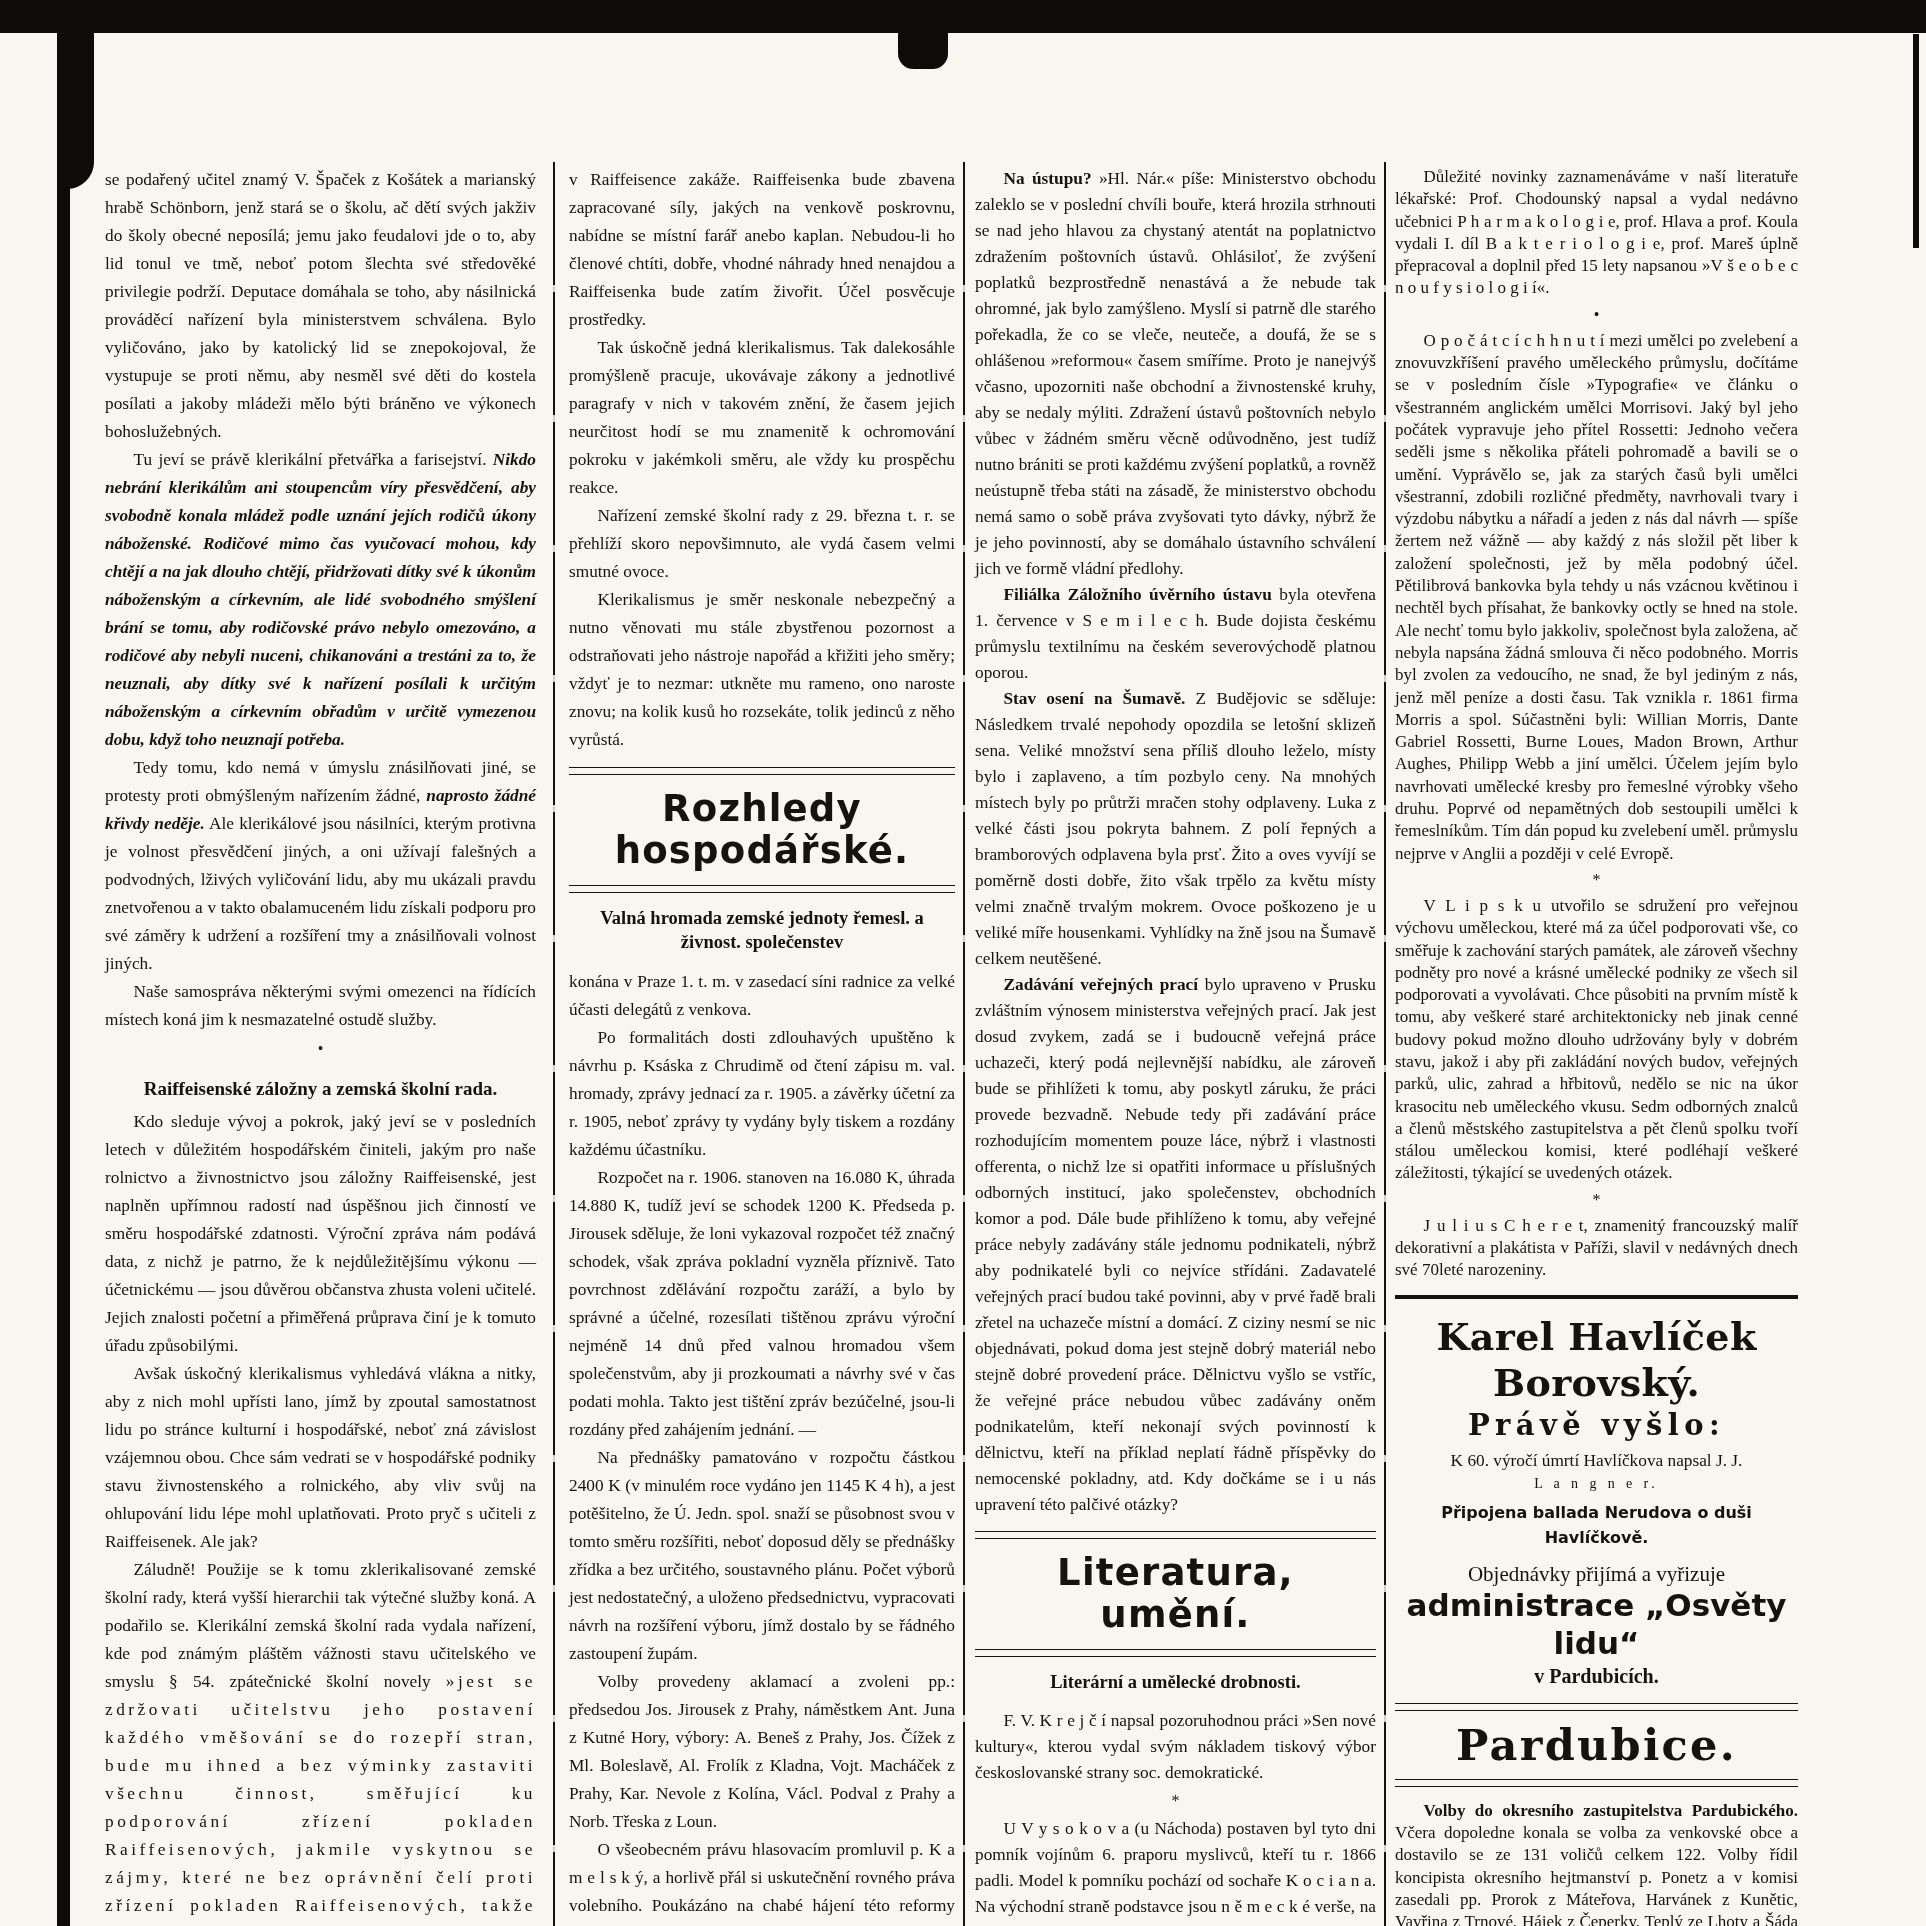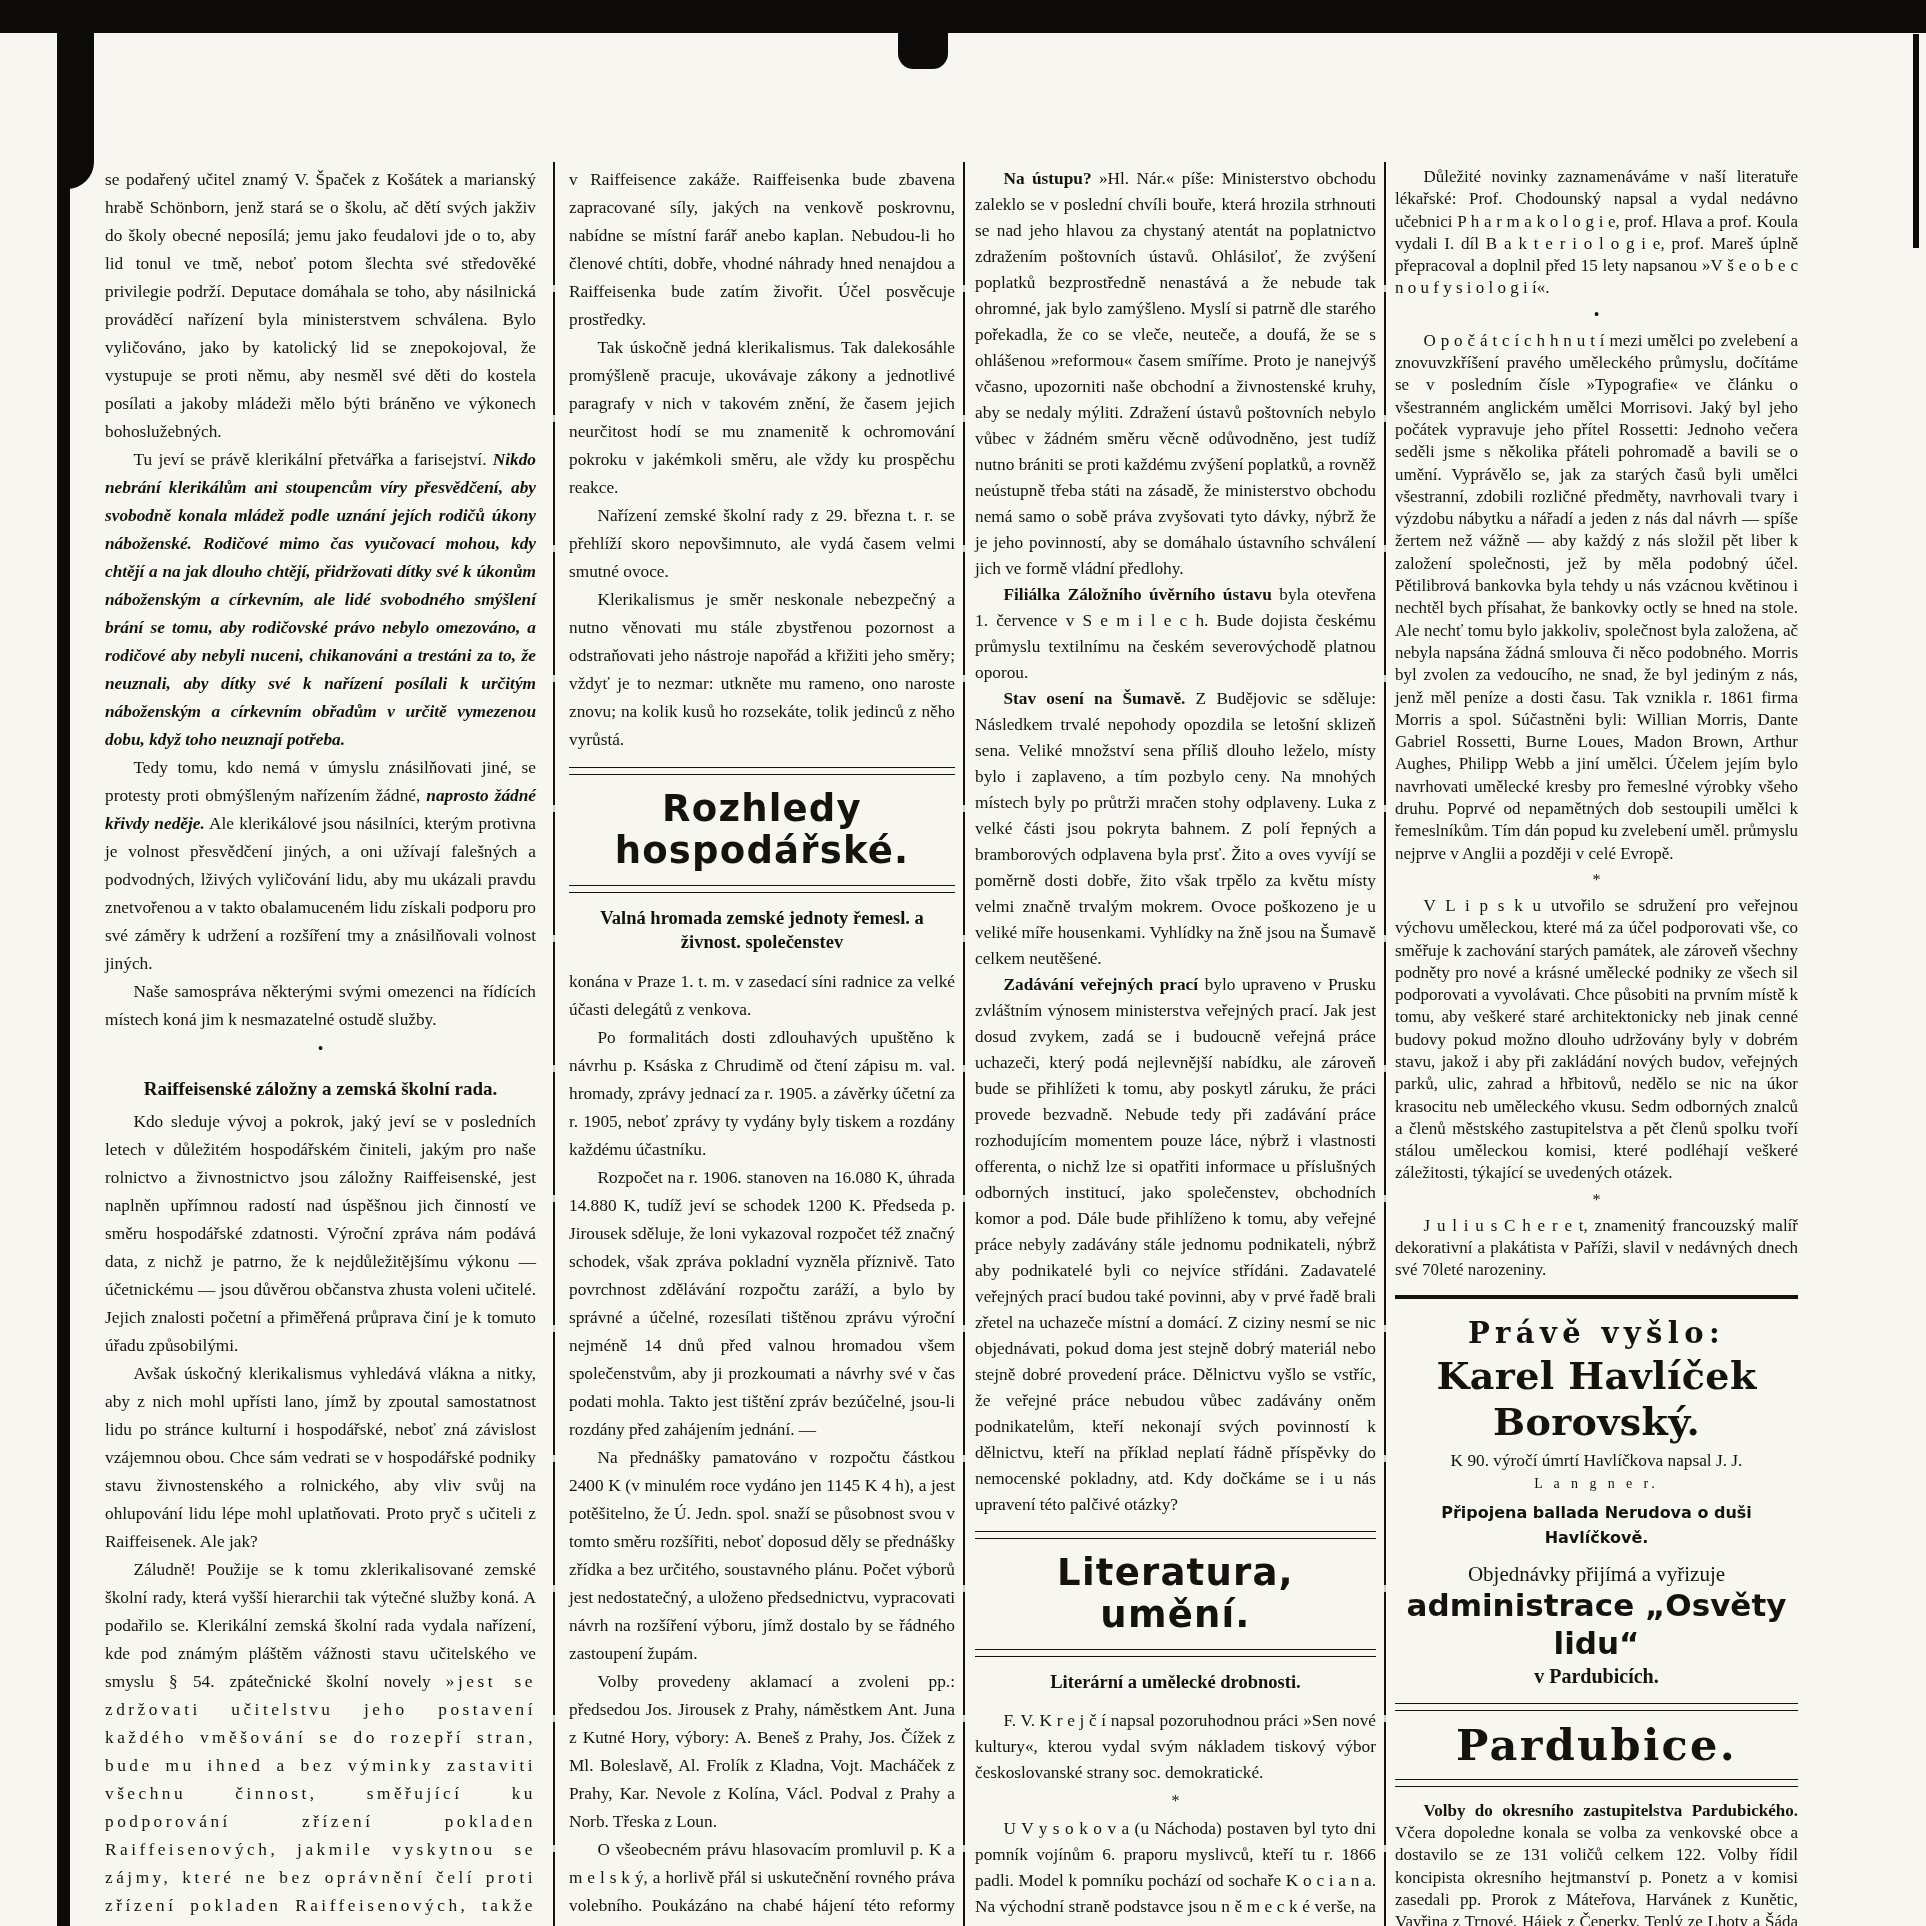--- a/index.html
+++ b/index.html
@@ -108,23 +108,23 @@
   <p class="para">Důležité novinky zaznamenáváme v naší literatuře lékařské: Prof. Chodounský napsal a vydal nedávno učebnici P h a r m a k o l o g i e, prof. Hlava a prof. Koula vydali I. díl B a k t e r i o l o g i e, prof. Mareš úplně přepracoval a doplnil před 15 lety napsanou »V š e o b e c n o u  f y s i o l o g i í«.</p>
   <p class="sep">•</p>
   <p class="para">O  p o č á t c í c h  h n u t í  mezi umělci po zvelebení a znovuvzkříšení pravého uměleckého průmyslu, dočítáme se v posledním čísle »Typografie« ve článku o všestranném anglickém umělci Morrisovi. Jaký byl jeho počátek vypravuje jeho přítel Rossetti: Jednoho večera seděli jsme s několika přáteli pohromadě a bavili se o umění. Vyprávělo se, jak za starých časů byli umělci všestranní, zdobili rozličné předměty, navrhovali tvary i výzdobu nábytku a nářadí a jeden z nás dal návrh — spíše žertem než vážně — aby každý z nás složil pět liber k založení společnosti, jež by měla podobný účel. Pětilibrová bankovka byla tehdy u nás vzácnou květinou i nechtěl bych přísahat, že bankovky octly se hned na stole. Ale nechť tomu bylo jakkoliv, společnost byla založena, ač nebyla napsána žádná smlouva či něco podobného. Morris byl zvolen za vedoucího, ne snad, že byl jediným z nás, jenž měl peníze a dosti času. Tak vznikla r. 1861 firma Morris a spol. Súčastněni byli: Willian Morris, Dante Gabriel Rossetti, Burne Loues, Madon Brown, Arthur Aughes, Philipp Webb a jiní umělci. Účelem jejím bylo navrhovati umělecké kresby pro řemeslné výrobky všeho druhu. Poprvé od nepamětných dob sestoupili umělci k řemeslníkům. Tím dán popud ku zvelebení uměl. průmyslu nejprve v Anglii a později v celé Evropě.</p>
   <p class="sep">*</p>
   <p class="para">V  L i p s k u  utvořilo se sdružení pro veřejnou výchovu uměleckou, které má za účel podporovati vše, co směřuje k zachování starých památek, ale zároveň všechny podněty pro nové a krásné umělecké podniky ze všech sil podporovati a vyvolávati. Chce působiti na prvním místě k tomu, aby veškeré staré architektonicky neb jinak cenné budovy pokud možno dlouho udržovány byly v dobrém stavu, jakož i aby při zakládání nových budov, veřejných parků, ulic, zahrad a hřbitovů, nedělo se nic na úkor krasocitu neb uměleckého vkusu. Sedm odborných znalců a členů městského zastupitelstva a pět členů spolku tvoří stálou uměleckou komisi, které podléhají veškeré záležitosti, týkající se uvedených otázek.</p>
   <p class="sep">*</p>
   <p class="para">J u l i u s  C h e r e t, znamenitý francouzský malíř dekorativní a plakátista v Paříži, slavil v nedávných dnech své 70leté narozeniny.</p>
 
   <div class="ad-rule"></div>
   <div>
+    <p class="ad ad-title">Karel Havlíček Borovský.</p>
     <p class="ad ad-intro">Právě vyšlo:</p>
-    <p class="ad ad-title">Karel Havlíček Borovský.</p>
-    <p class="ad ad-ded">K 90. výročí úmrtí Havlíčkova napsal J. J.</p>
+    <p class="ad ad-ded">K 60. výročí úmrtí Havlíčkova napsal J. J.</p>
     <p class="ad ad-author">L a n g n e r.</p>
     <p class="ad ad-note">Připojena ballada Nerudova o duši Havlíčkově.</p>
     <p class="ad ad-orders">Objednávky přijímá a vyřizuje</p>
     <p class="ad ad-admin">administrace „Osvěty lidu“</p>
     <p class="ad ad-city">v Pardubicích.</p>
   </div>
 
   <div class="rule-double"></div>
   <h2 class="big-head fat-head">Pardubice.</h2>
   <div class="rule-double"></div>

